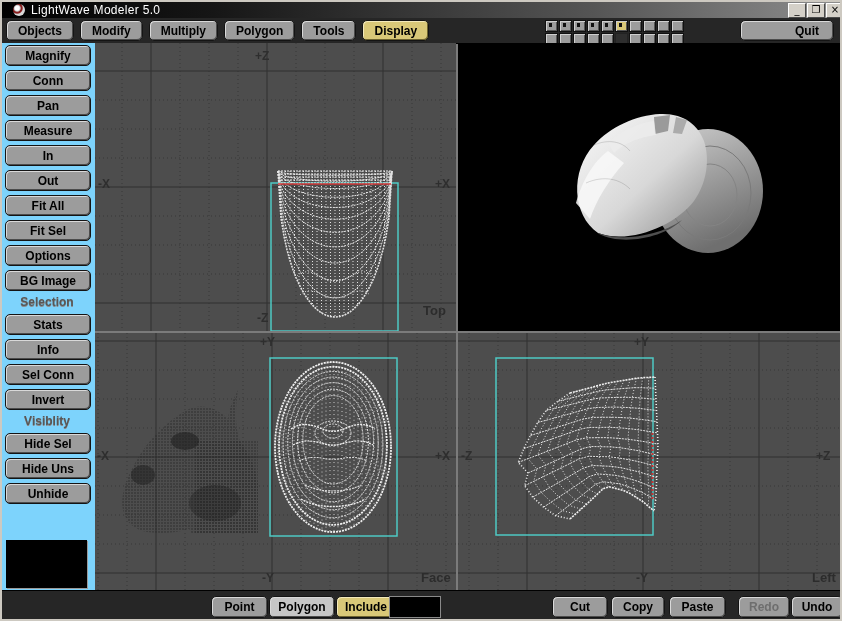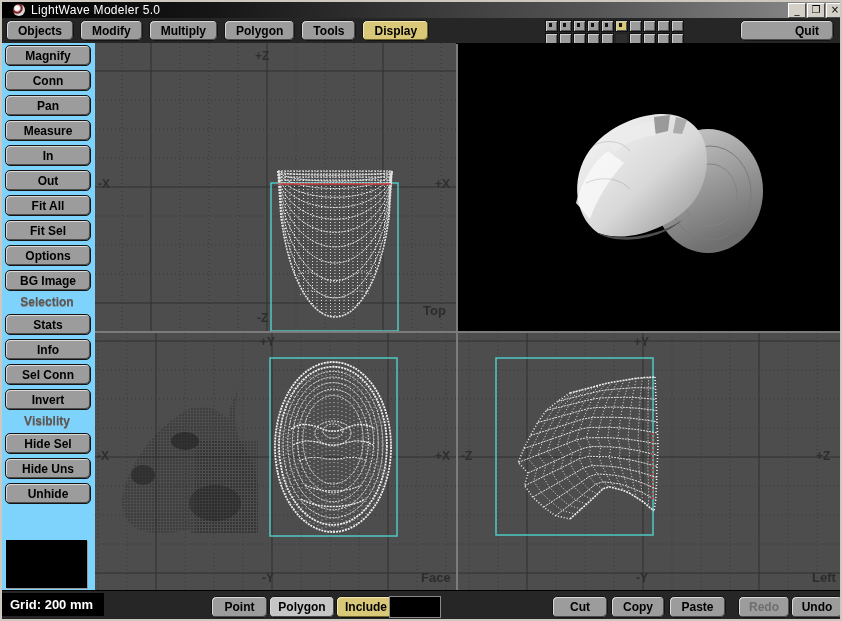--- a/index.html
+++ b/index.html
@@ -382,21 +382,20 @@
         <line x1="194.5" y1="100" x2="194.5" y2="166" stroke="#cc3333" stroke-width="2" stroke-dasharray="2,2"></line>
       </svg>
     <span class="vp-label" style="left:176px;top:2px;">+Y</span>
     <span class="vp-label" style="left:3px;top:116px;">-Z</span>
     <span class="vp-label" style="left:358px;top:116px;">+Z</span>
     <span class="vp-label" style="left:178px;top:238px;">-Y</span>
     <span class="vp-name" style="left:354px;top:237px;">Left</span>
   </div>
 
   <div class="statusbar">
-    <div class="grid-label">Grid: 200 mm</div>
     <div id="mode-buttons">
         <div class="btn mode-btn" style="left: 209px; width: 55px;">Point</div>
         <div class="btn mode-btn pressed" style="left: 267px; width: 64px;">Polygon</div>
         <div class="btn mode-btn active" style="left: 334px; width: 58px;">Include</div>
       </div>
     <div class="status-swatch"></div>
     <div id="action-buttons">
         <div class="btn action-btn" style="left: 550px; width: 54px;">Cut</div>
         <div class="btn action-btn" style="left: 609px; width: 52px;">Copy</div>
         <div class="btn action-btn" style="left: 667px; width: 55px;">Paste</div>

